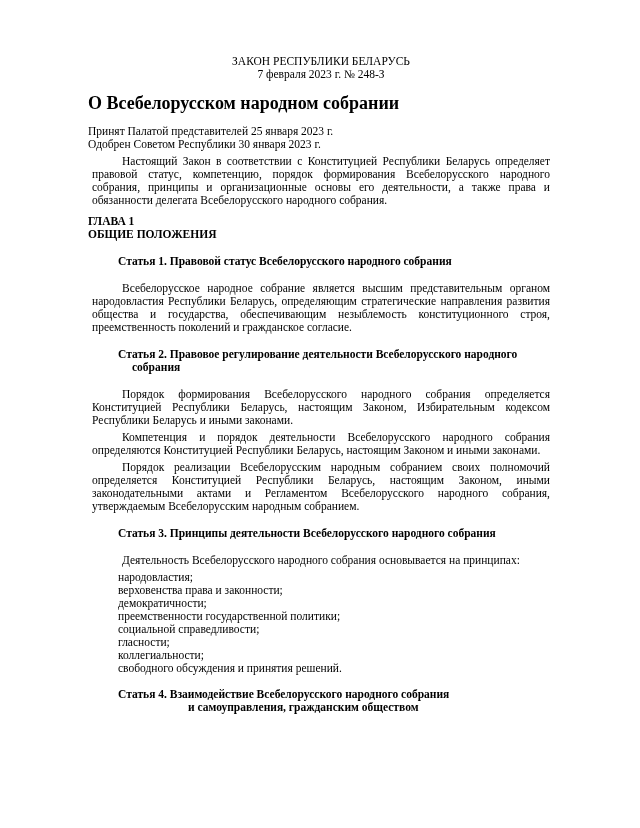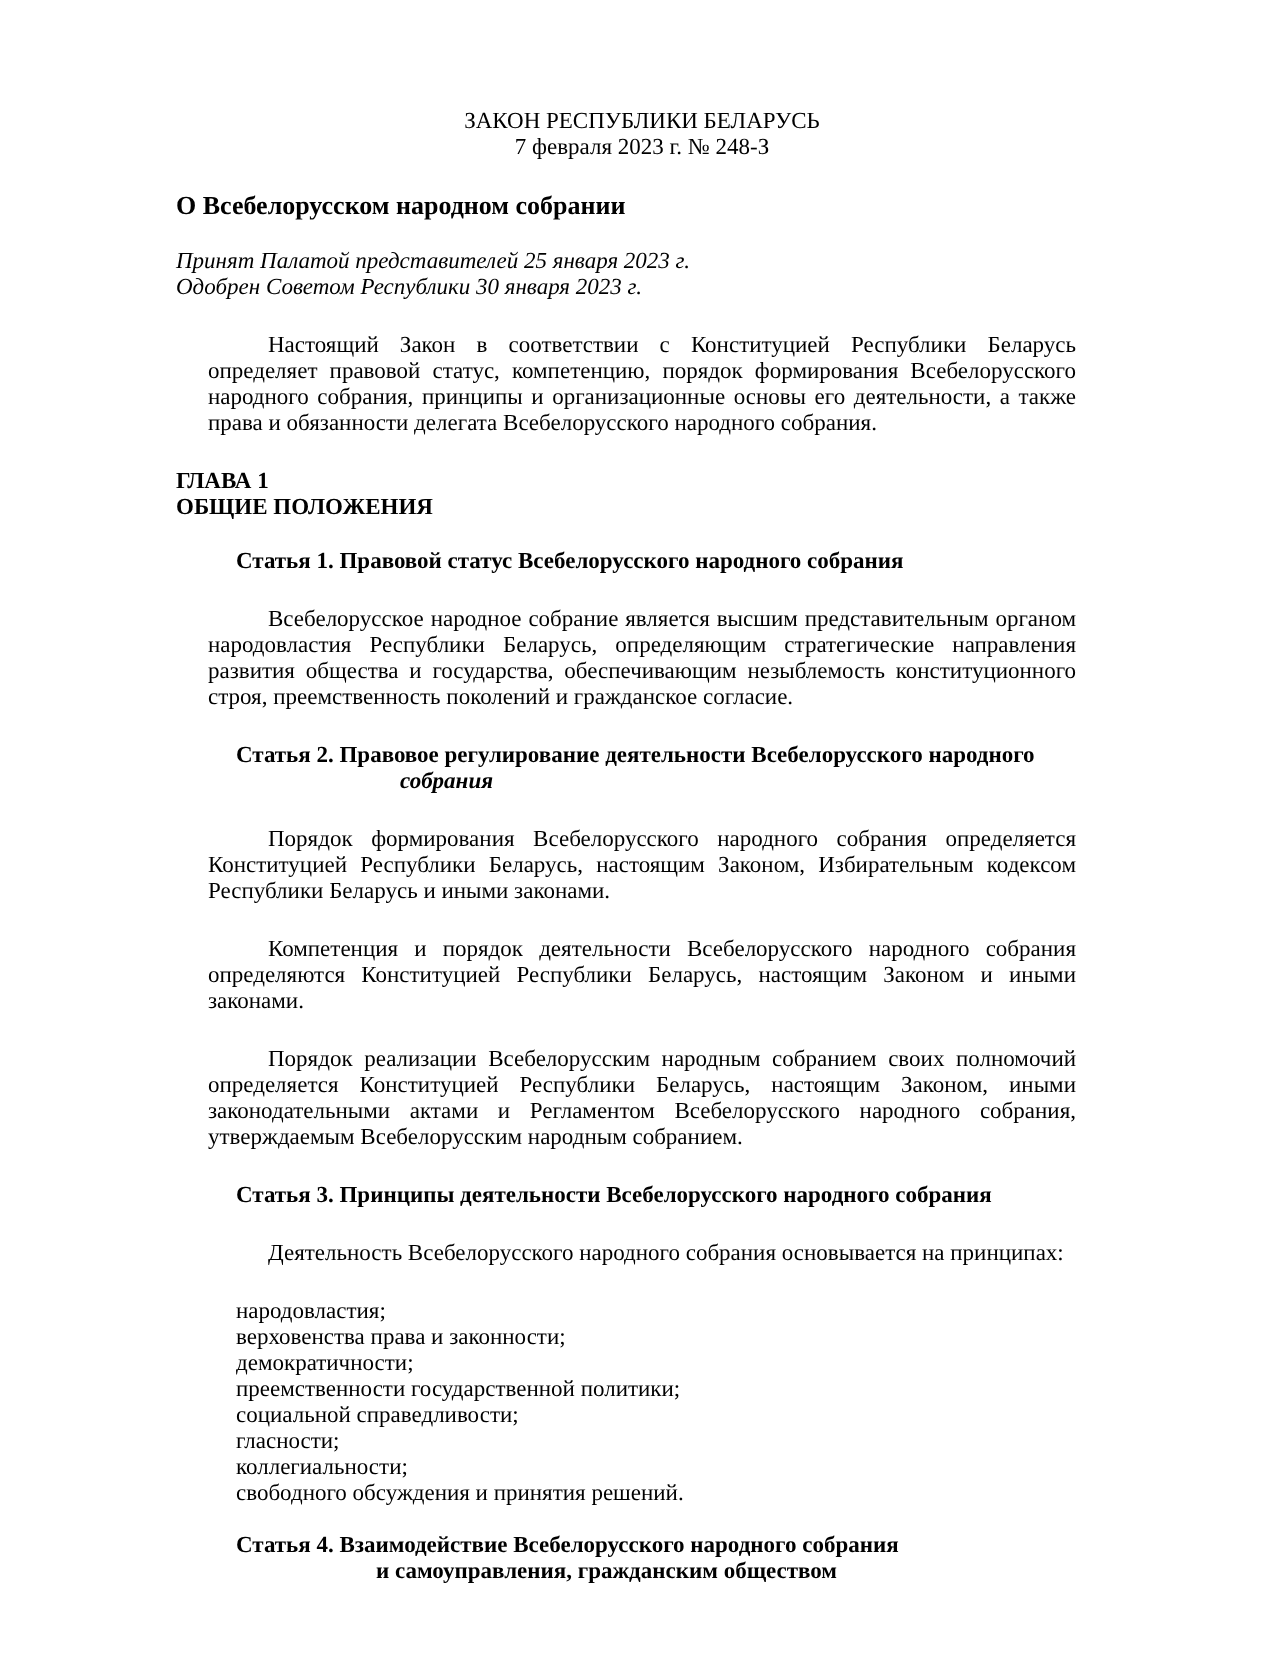--- a/index.html
+++ b/index.html
@@ -13,42 +13,42 @@
   }
   .page {
     width: 640px;
     min-height: 828px;
     padding: 55px 86px 30px 88px;
     font-size: 11.5px;
     line-height: 13px;
   }
   .doc-header { text-align: center; }
   .doc-title {
-    font-size: 13px;
+    font-size: 18px;
     font-weight: bold;
     margin: 15px 0 0 0;
     line-height: 14px;
   }
-  .adoption { font-style: italic; margin-top: 15px; }
+  .adoption { margin-top: 15px; }
   .para {
-    margin: 16px;
+    margin: 4px;
     text-align: justify;
     text-indent: 30px;
   }
   .chapter {
     text-align: left;
     font-weight: bold;
     margin-top: 8px;
   }
   .article-heading {
     font-weight: bold;
     margin: 14px 0;
     text-indent: 30px;
   }
-  .article-heading .cont-2 { margin-left: 112px; text-indent: 0; font-style: italic; }
+  .article-heading .cont-2 { margin-left: 44px; text-indent: 0; }
   .article-heading .cont-4 { margin-left: 100px; text-indent: 0; }
   .art4 { margin-top: 13px; margin-bottom: 0; }
   .list-intro { text-align: left; }
   .list-item { margin-left: 30px; }
 </style>
 </head>
 <body>
 
 <div class="page">
 

